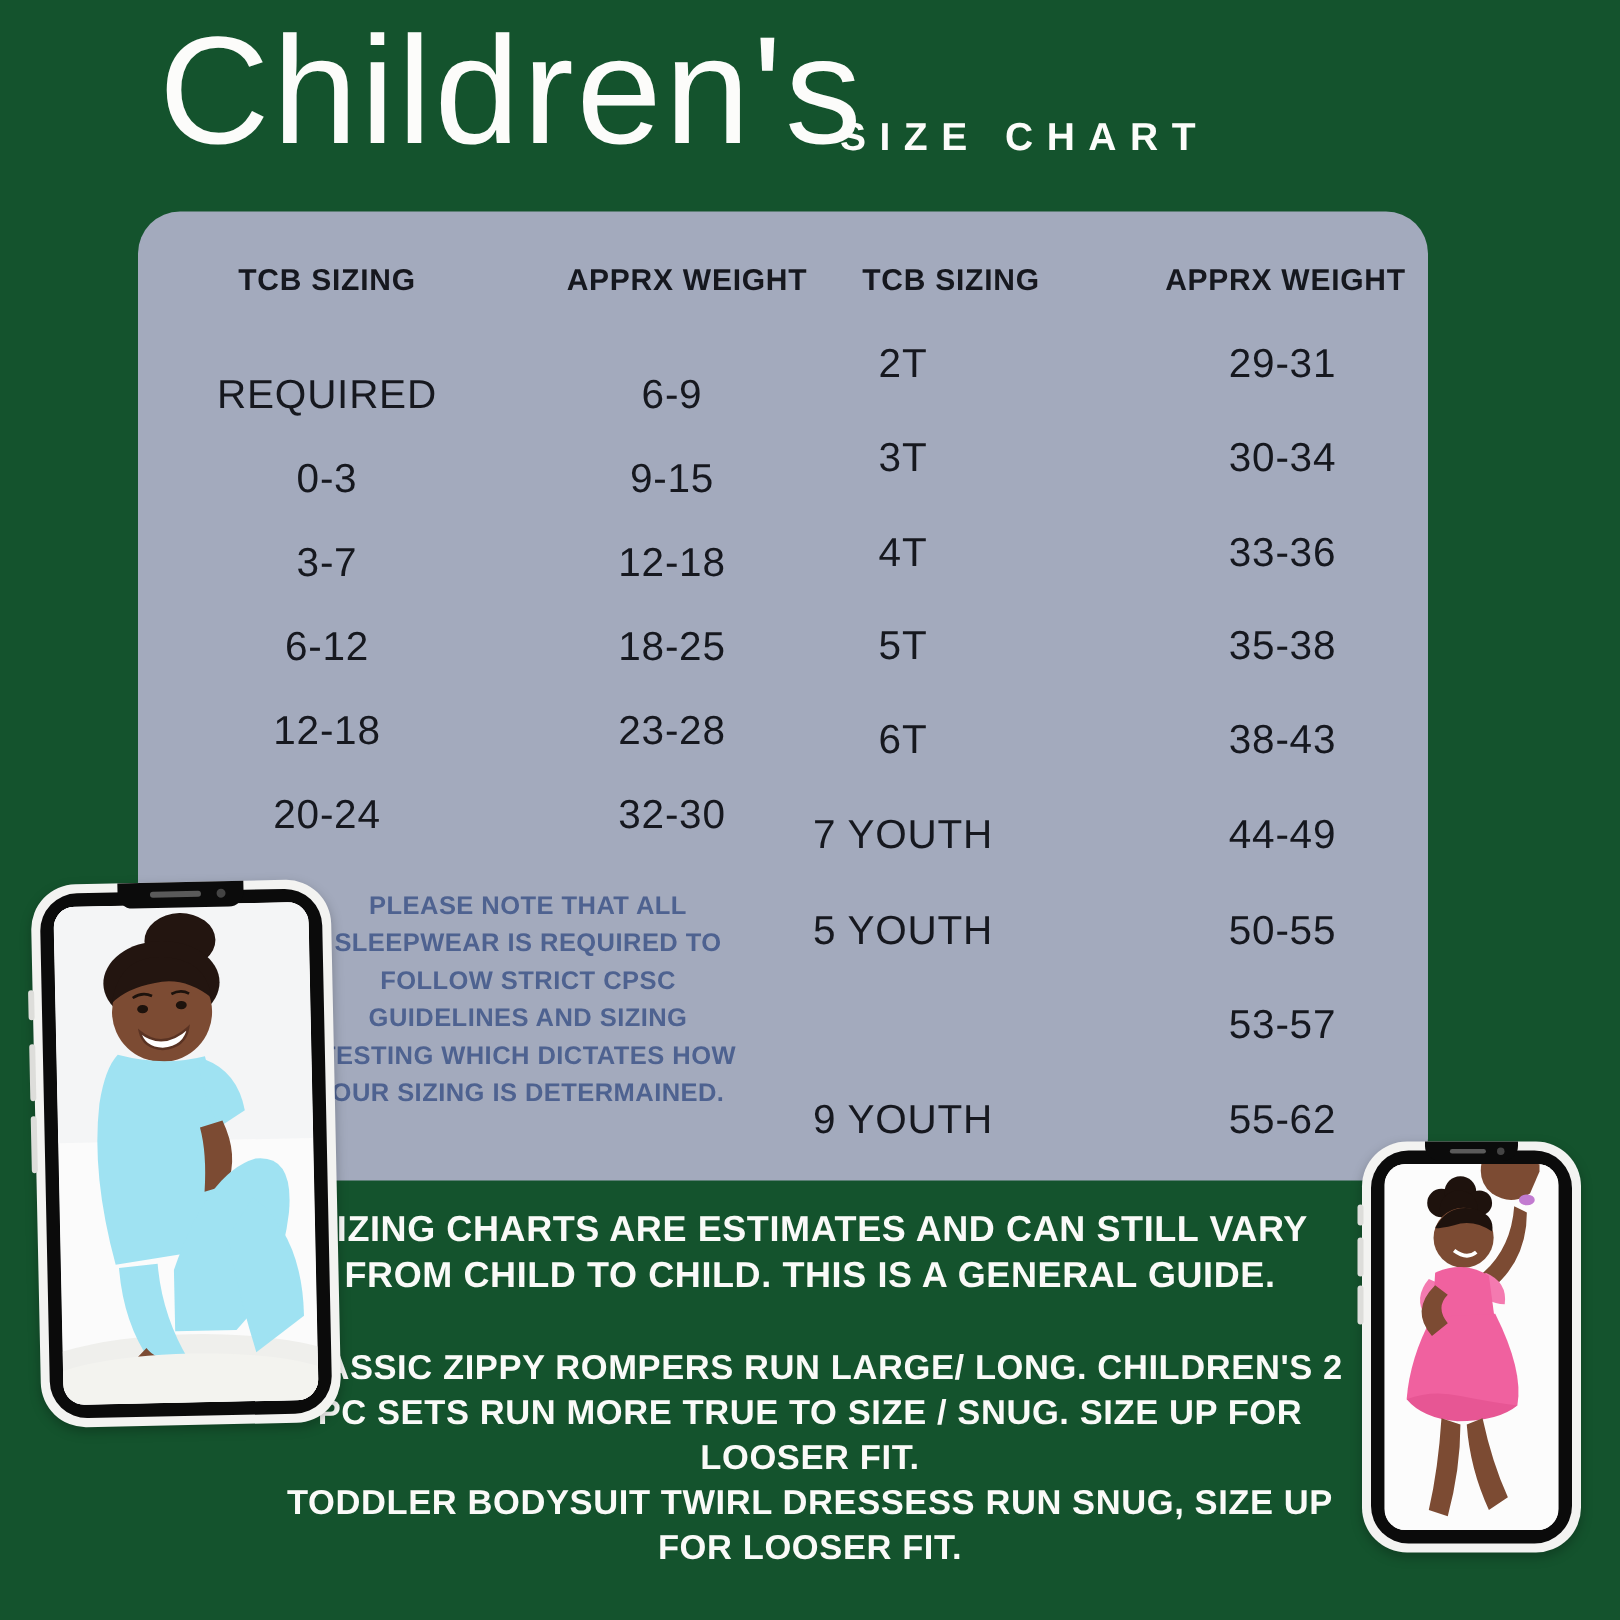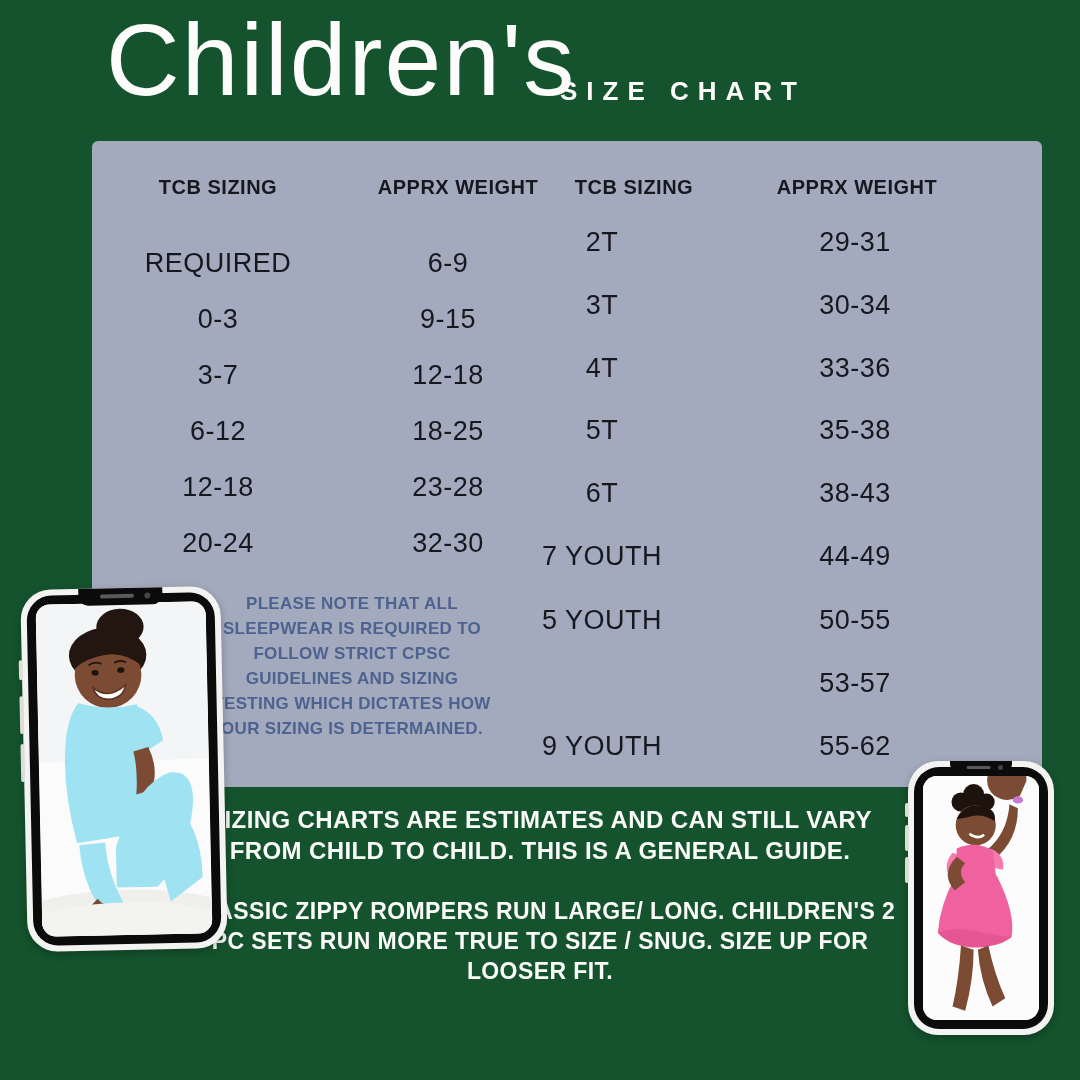--- a/index.html
+++ b/index.html
@@ -11,22 +11,22 @@
   .title-main{
     position:absolute;left:106px;top:4px;color:#FCFCFA;
     font-size:102px;font-weight:400;letter-spacing:2px;line-height:1.1;
   }
   .title-sub{
     position:absolute;left:560px;top:76px;color:#FCFCFA;
     font-size:26px;font-weight:700;letter-spacing:9px;
   }
   
   .panel{
-    position:absolute;left:92px;top:141px;width:950px;height:646px;
-    background:#A3AABD;border-radius:6px;
+    position:absolute;left:92px;top:141px;width:860px;height:646px;
+    background:#A3AABD;border-radius:28px;
   }
   .hdr{
     position:absolute;top:35px;transform:translateX(-50%);
     color:#16181F;font-size:20px;font-weight:700;letter-spacing:.5px;white-space:nowrap;
   }
   .hdr.h1{left:126px}.hdr.h2{left:366px}.hdr.h3{left:542px}.hdr.h4{left:765px}
   .trow{position:absolute;left:0;width:100%;height:34px;}
   .cell{
     position:absolute;transform:translateX(-50%);white-space:nowrap;
     color:#16181F;font-size:27px;font-weight:500;letter-spacing:.5px;
@@ -147,20 +147,21 @@
         <span class="cell c4">55-62</span>
       </div>
     </div>
 
     <div class="note">PLEASE NOTE THAT ALL SLEEPWEAR IS REQUIRED TO FOLLOW STRICT CPSC GUIDELINES AND SIZING TESTING WHICH DICTATES HOW OUR SIZING IS DETERMAINED.</div>
   </div>
 
   <div class="footer1">SIZING CHARTS ARE ESTIMATES AND CAN STILL VARY FROM CHILD TO CHILD. THIS IS A GENERAL GUIDE.</div>
   <div class="footer2">
     <div>CLASSIC ZIPPY ROMPERS RUN LARGE/ LONG. CHILDREN'S 2 PC SETS RUN MORE TRUE TO SIZE / SNUG. SIZE UP FOR LOOSER FIT.</div>
+    <div>TODDLER BODYSUIT TWIRL DRESSESS RUN SNUG, SIZE UP FOR LOOSER FIT.</div>
   </div>
 
   <div class="phone phone-left">
     <div class="sidebtn" style="top:70px;height:20px"></div>
     <div class="sidebtn" style="top:106px;height:38px"></div>
     <div class="sidebtn" style="top:154px;height:38px"></div>
     <div class="bezel">
       <div class="screen">
         <svg viewBox="0 0 158 316" preserveAspectRatio="xMidYMid slice" role="img" aria-label="Smiling young girl in light blue pajamas">
           <rect x="0" y="0" width="158" height="316" fill="#FBFBFB"></rect>

